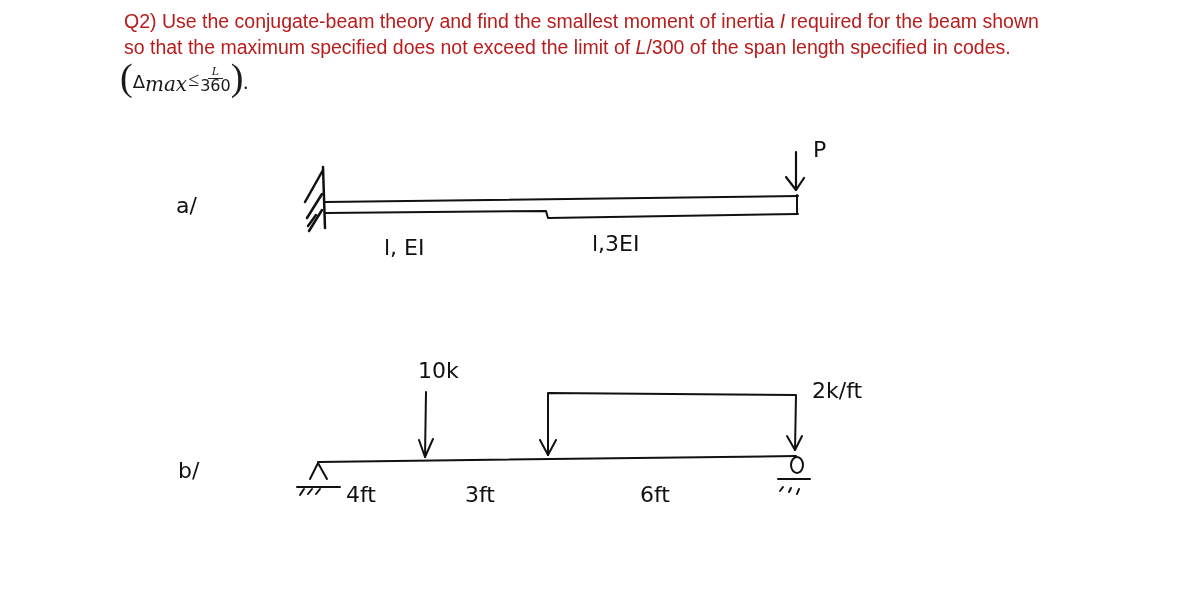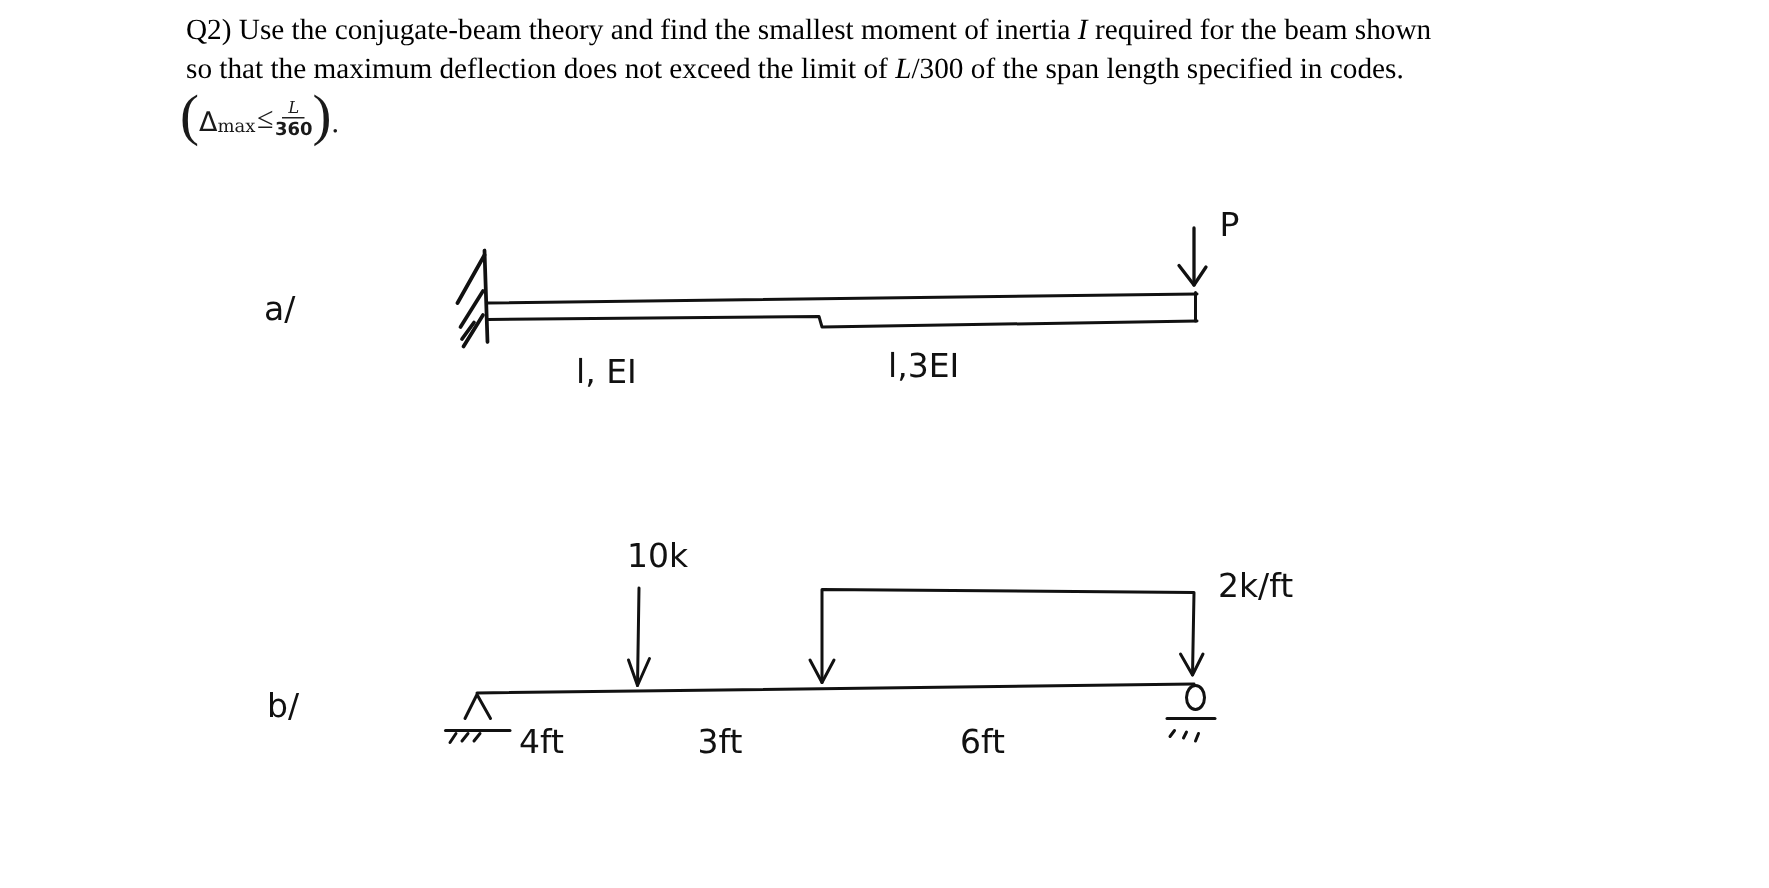--- a/index.html
+++ b/index.html
@@ -1,47 +1,47 @@
 <!DOCTYPE html>
 <html><head>
   <meta charset="utf-8">
   <style>
     html, body { margin: 0; padding: 0; background: #ffffff; }
     body { width: 1179px; height: 592px; position: relative; overflow: hidden; }
     .question {
       position: absolute; left: 124px; top: 8px; width: 920px;
-      font-family: Liberation Serif, serif; font-size: 19.5px; color: #000000;
+      font-family: Liberation Sans, sans-serif; font-size: 19.5px; color: #b91c1c;
       line-height: 26px;
     }
     .question .line { display: block; white-space: nowrap; }
     .question i { font-style: italic; }
     .formula {
       position: absolute; left: 120px; top: 58px;
       font-family: "Liberation Serif", serif; color: #1a1a1a;
       display: flex; align-items: center;
     }
     .formula .paren { font-size: 38px; font-weight: 300; line-height: 1; }
     .formula .delta { font-family: "DejaVu Sans", sans-serif; font-size: 18px; margin-top: 8px; }
-    .formula .sub { font-family: "DejaVu Serif", serif; font-size: 12px; margin-top: 14px; }
+    .formula .sub { font-family: "DejaVu Serif", serif; font-style: italic; font-size: 20px; margin-top: 14px; }
     .formula .leq { font-size: 20px; margin: 4px 1px 0 1px; }
     .frac { display: inline-flex; flex-direction: column; align-items: center; margin-top: 4px; }
     .frac .num { font-family: "DejaVu Serif", serif; font-style: italic; font-size: 11px; border-bottom: 1px solid #222; padding: 0 4px; line-height: 13px; }
-    .frac .den { font-family: "DejaVu Sans", sans-serif; font-weight: bold; font-size: 12px; line-height: 14px; }
+    .frac .den { font-family: "DejaVu Sans", sans-serif; font-weight: normal; font-size: 16px; line-height: 14px; }
     .formula .dot { font-size: 20px; margin-top: 10px; }
     svg.sketch { position: absolute; left: 0; top: 0; }
     .hand {
       font-family: "DejaVu Sans", sans-serif; fill: #111; font-size: 22px;
     }
   </style>
 </head>
 <body>
 
 <div class="question">
   <span class="line"><span>Q2) Use the conjugate-beam theory and find the smallest moment of inertia </span><i>I</i><span> required for the beam shown</span></span>
-  <span class="line"><span>so that the maximum deflection does not exceed the limit of </span><i>L</i><span>/300 of the span length specified in codes.</span></span>
+  <span class="line"><span>so that the maximum specified does not exceed the limit of </span><i>L</i><span>/300 of the span length specified in codes.</span></span>
 </div>
 
 <div class="formula">
   <span class="paren">(</span>
   <span class="delta">Δ</span>
   <span class="sub">max</span>
   <span class="leq">≤</span>
   <span class="frac">
     <span class="num">L</span>
     <span class="den">360</span>

